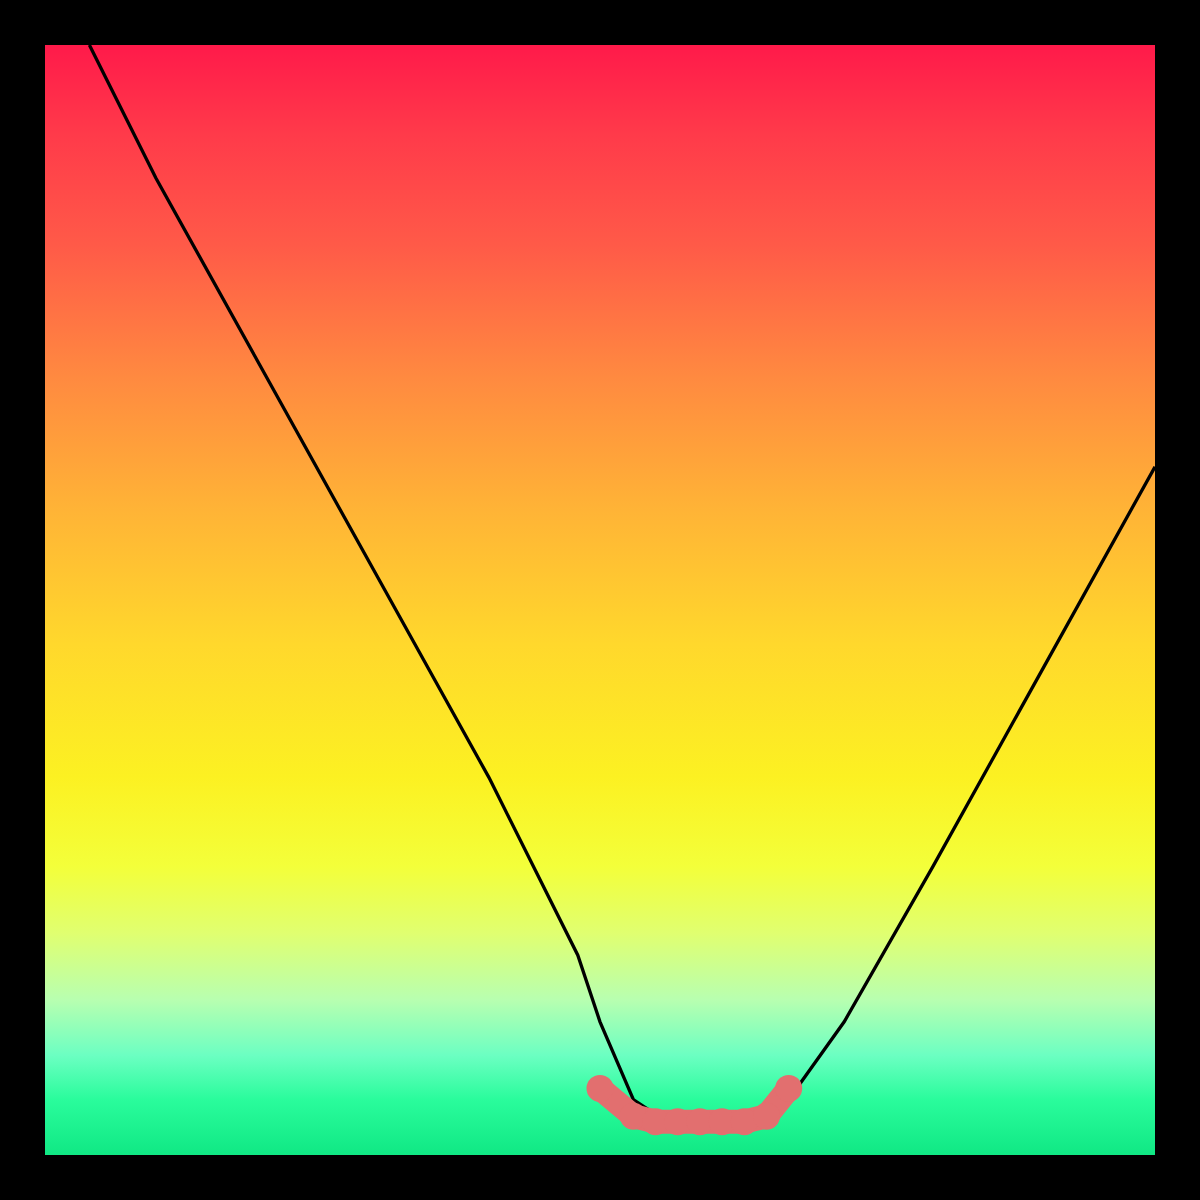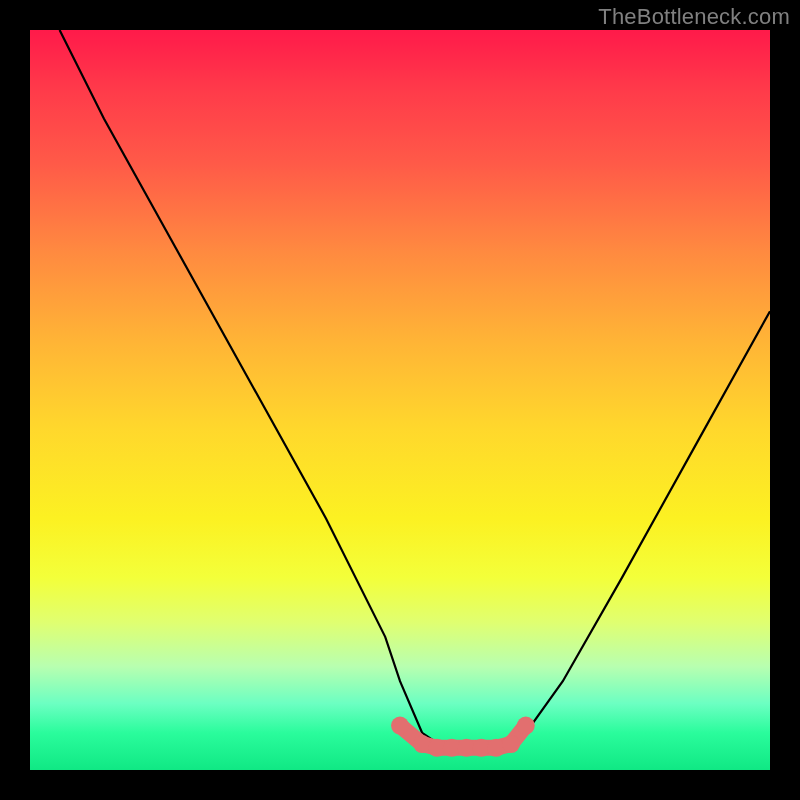--- a/index.html
+++ b/index.html
@@ -58,21 +58,20 @@
     width: 740px;
     height: 740px;
     z-index: 4;
   }
 </style>
 </head>
 <body>
 
 <div class="frame">
 
-  <div class="watermark">TheBottleneck.com</div>
 
   <div class="plot-area"></div>
 
   <svg class="curve" viewBox="0 0 740 740" preserveAspectRatio="none">
     <path d="M29.6 0.0 L74.0 88.8 L148.0 222.0 L222.0 355.2 L296.0 488.4 L355.2 606.8 L370.0 651.2 L392.2 703.0 L414.4 717.8 L436.6 717.8 L458.8 717.8 L473.6 717.8 L495.8 703.0 L532.8 651.2 L592.0 547.6 L666.0 414.4 L740.0 281.2" fill="none" stroke="#000000" stroke-width="2.2"></path>
     <g>
         <path d="M370.0 695.6 L392.2 714.1 L407.0 717.8 L421.8 717.8 L436.6 717.8 L451.4 717.8 L466.2 717.8 L481.0 714.1 L495.8 695.6" fill="none" stroke="#e26f6f" stroke-width="16" stroke-linecap="round" stroke-linejoin="round"></path>
         <circle cx="370.0" cy="695.6" r="9" fill="#e26f6f"></circle>
         <circle cx="392.2" cy="714.1" r="9" fill="#e26f6f"></circle>
         <circle cx="407.0" cy="717.8" r="9" fill="#e26f6f"></circle>

